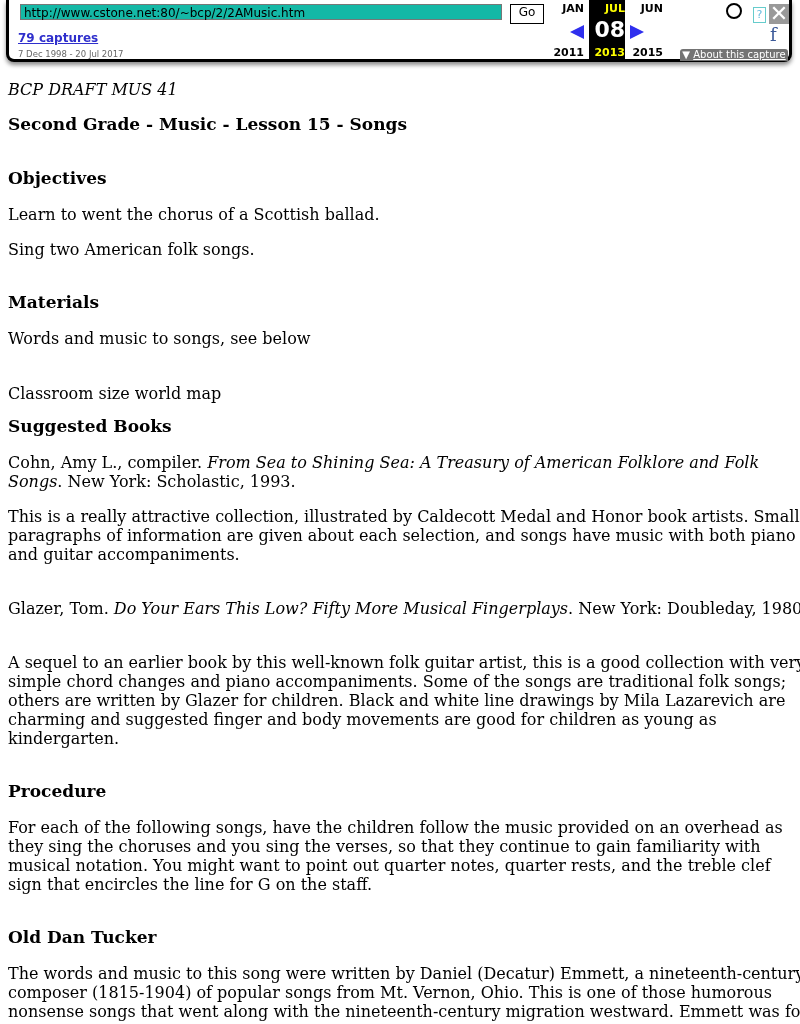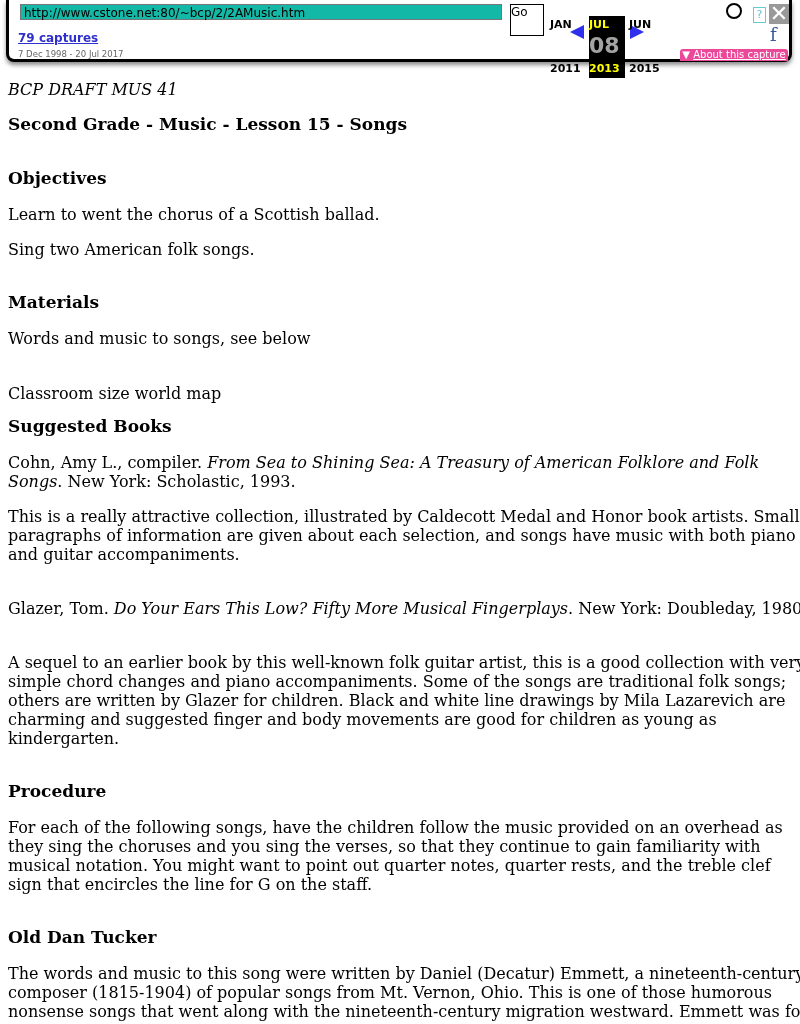--- a/index.html
+++ b/index.html
@@ -8,51 +8,51 @@
 
     
     .wb { position: absolute; left: 6px; top: 0; width: 786px; height: 62px;
           background: #fff; border: 3px solid #000; border-top: none;
           border-radius: 0 0 8px 8px; box-shadow: 0 3px 4px rgba(0,0,0,.45);
           box-sizing: border-box; font-family: "DejaVu Sans", sans-serif; }
     .wb-url { position: absolute; left: 11px; top: 4px; width: 482px; height: 16px;
               border: 1px solid #777; font-size: 12px; line-height: 16px;
               padding: 0 3px; box-sizing: border-box; color: #000; background:#14b8a6;
               font-family: "DejaVu Sans", sans-serif; }
-    .wb-go { position: absolute; left: 501px; top: 4px; width: 34px; height: 32px;
+    .wb-go { position: absolute; left: 501px; top: 4px; width: 34px; height: 20px;
              border: 1px solid #000; font-size: 12px; line-height: 14px;
-             box-sizing: border-box; background: #fff; }
+             text-align: center; box-sizing: border-box; background: #fff; }
     .wb-captures { position: absolute; left: 9px; top: 31px; font-size: 12px; font-weight: bold;
                    color: #2f2fcc; text-decoration: underline; }
     .wb-range { position: absolute; left: 9px; top: 49px; font-size: 8.5px; color: #666; }
-    .cal-col { position: absolute; top: 16px; width: 34px; text-align: left; font-weight: bold; }
+    .cal-col { position: absolute; top: 0; width: 34px; text-align: right; font-weight: bold; }
     .cal-month { font-size: 11px; position: absolute; top: 2px; width: 100%; left: 0; }
     .cal-year { font-size: 11px; position: absolute; top: 46px; width: 100%; left: 0; }
     .cal-prev { left: 541px; }
     .cal-cur { left: 580px; width: 36px; background: #000; height: 62px; color: #ff0; }
     .cal-next { left: 620px; }
-    .cal-day { position: absolute; top: 17px; left: 0; width: 100%; font-size: 22px; line-height: 26px; color: #a3a3a3; }
+    .cal-day { position: absolute; top: 17px; left: 0; width: 100%; font-size: 22px; line-height: 26px; color: #ffffff; }
     .arrow-left { position: absolute; left: 561px; top: 25px; width: 0; height: 0;
                   border-top: 7px solid transparent; border-bottom: 7px solid transparent;
                   border-right: 14px solid #2f2fee; }
     .arrow-right { position: absolute; left: 621px; top: 25px; width: 0; height: 0;
                    border-top: 7px solid transparent; border-bottom: 7px solid transparent;
                    border-left: 14px solid #2f2fee; }
     .wb-circle { position: absolute; left: 717px; top: 3px; width: 12px; height: 12px;
                  border: 2px solid #000; border-radius: 50%; }
     .wb-help { position: absolute; left: 744px; top: 7px; width: 11px; height: 14px;
                border: 1px solid #6cc; color: #6bd; font-size: 11px; line-height: 14px;
                text-align: center; }
     .wb-close { position: absolute; left: 760px; top: 4px; width: 20px; height: 20px;
                 background: #999; color: #fff; font-size: 22px; line-height: 20px;
                 text-align: center; font-weight: bold; }
     .wb-fb { position: absolute; left: 761px; top: 24px; color: #3b5998; font-size: 18px;
              font-family: "DejaVu Serif", serif; }
     .wb-about { position: absolute; left: 671px; top: 49px; width: 108px; height: 12px;
-                background: #ec4899; color: #fff; font-size: 10px; line-height: 12px;
+                background: #737373; color: #fff; font-size: 10px; line-height: 12px;
                 border-radius: 3px 3px 0 0; text-align: center; }
     .wb-about span.u { text-decoration: underline; }
 
     
     .content { position: absolute; left: 8px; top: 0; width: 800px; }
     .el { position: absolute; left: 0; margin: 0; white-space: nowrap; font-size: 16px; line-height: 19px; }
     .hdr { font-weight: bold; font-size: 17px; }
     .italic { font-style: italic; }
     .para { white-space: normal; width: 800px; }
   </style>

